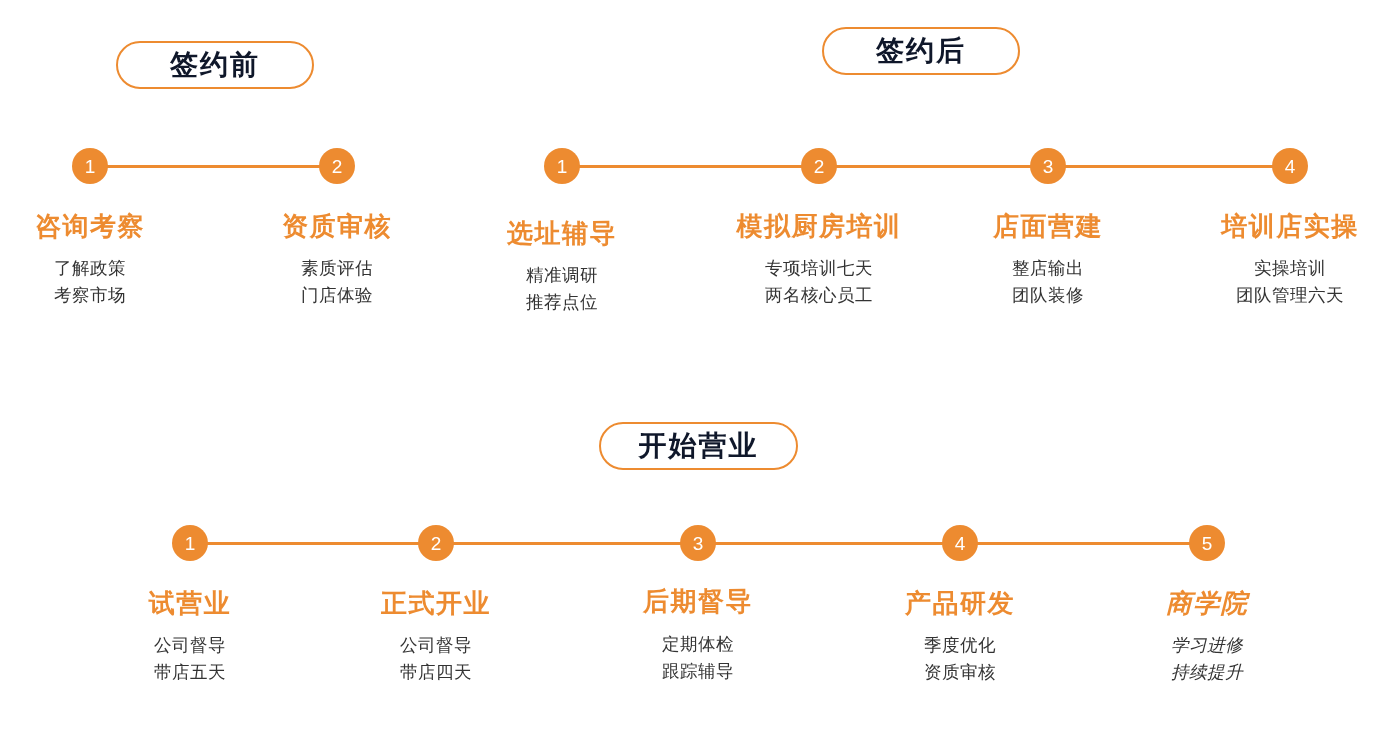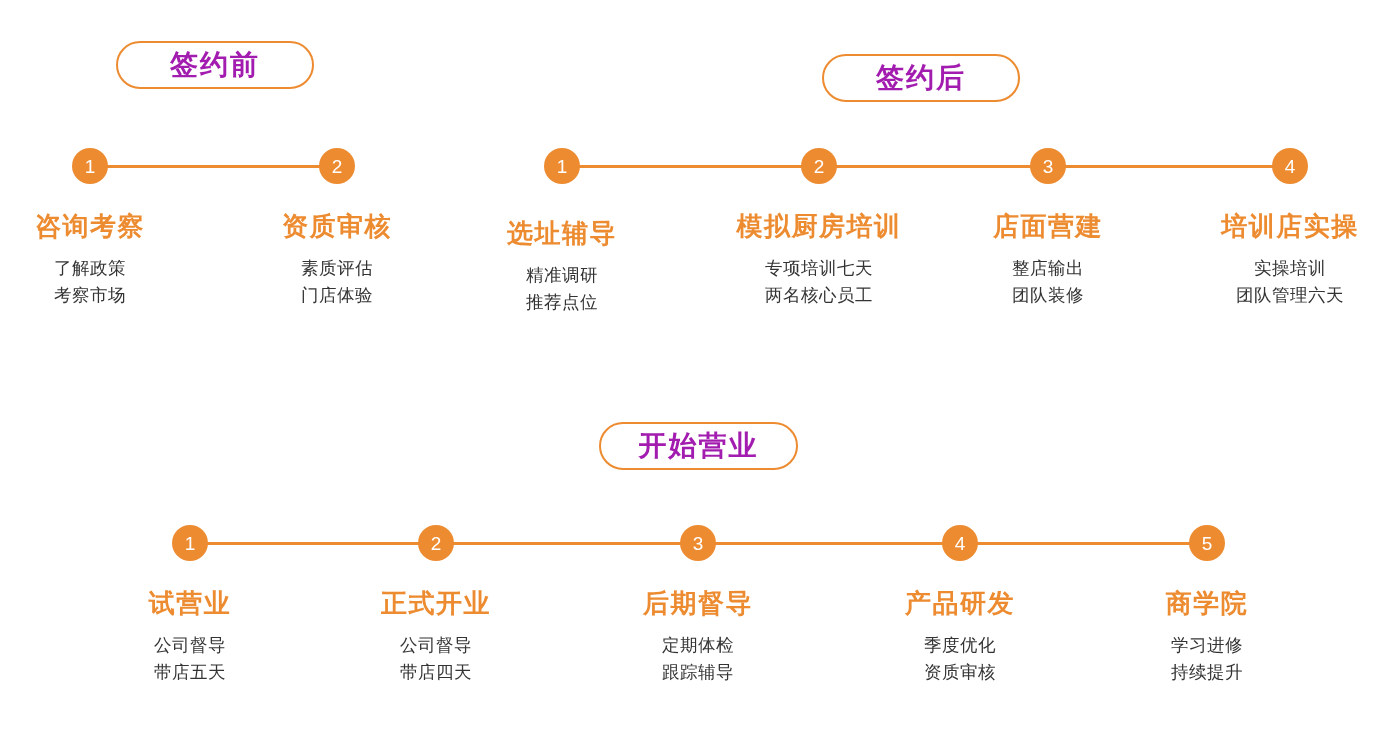--- a/index.html
+++ b/index.html
@@ -30,21 +30,21 @@
     height: 48px;
     border: 2px solid #ED8B30;
     border-radius: 26px;
     background: #ffffff;
     box-sizing: border-box;
     display: flex;
     align-items: center;
     justify-content: center;
   }
   .pill-label {
-    color: #a21caf;
+    color: #0f172a;
     font-size: 28px;
     font-weight: bold;
     letter-spacing: 2px;
     line-height: 1;
     white-space: nowrap;
   }
 
   
   .connector {
     position: absolute;
@@ -116,21 +116,21 @@
     <div class="node" style="left: 319px; top: 148px;">
       <span class="node-number">2</span>
     </div>
     <div class="step-text" style="left: 207px; top: 212px; text-align: center;">
       <div class="step-title">资质审核</div>
       <div class="step-details">
         <div class="step-detail-line">素质评估</div>
         <div class="step-detail-line">门店体验</div>
       </div>
     </div>
-    <div class="pill" style="left: 822px; top: 54px; width: 198px; text-align: right;">
+    <div class="pill" style="left: 822px; top: 27px; width: 198px; text-align: right;">
       <span class="pill-label">签约后</span>
     </div>
     <div class="connector" style="left: 562px; top: 165px; width: 728px;"></div>
     <div class="node" style="left: 544px; top: 148px;">
       <span class="node-number">1</span>
     </div>
     <div class="step-text" style="left: 432px; top: 212px; margin-top: 7px;">
       <div class="step-title">选址辅导</div>
       <div class="step-details">
         <div class="step-detail-line">精准调研</div>
@@ -187,40 +187,40 @@
     <div class="step-text" style="left: 306px; top: 589px;">
       <div class="step-title">正式开业</div>
       <div class="step-details">
         <div class="step-detail-line">公司督导</div>
         <div class="step-detail-line">带店四天</div>
       </div>
     </div>
     <div class="node" style="left: 680px; top: 525px;">
       <span class="node-number">3</span>
     </div>
-    <div class="step-text" style="left: 568px; top: 589px;">
+    <div class="step-text" style="left: 568px; top: 589px; font-family: Liberation Mono, monospace;">
       <div class="step-title">后期督导</div>
       <div class="step-details">
         <div class="step-detail-line">定期体检</div>
         <div class="step-detail-line">跟踪辅导</div>
       </div>
     </div>
     <div class="node" style="left: 942px; top: 525px;">
       <span class="node-number">4</span>
     </div>
     <div class="step-text" style="left: 830px; top: 589px;">
       <div class="step-title">产品研发</div>
       <div class="step-details">
         <div class="step-detail-line">季度优化</div>
         <div class="step-detail-line">资质审核</div>
       </div>
     </div>
     <div class="node" style="left: 1189px; top: 525px;">
       <span class="node-number">5</span>
     </div>
-    <div class="step-text" style="left: 1077px; top: 589px;">
+    <div class="step-text" style="left: 1077px; top: 589px; font-style: italic;">
       <div class="step-title">商学院</div>
       <div class="step-details">
         <div class="step-detail-line">学习进修</div>
         <div class="step-detail-line">持续提升</div>
       </div>
     </div>
   </div>
 
 </body></html>

